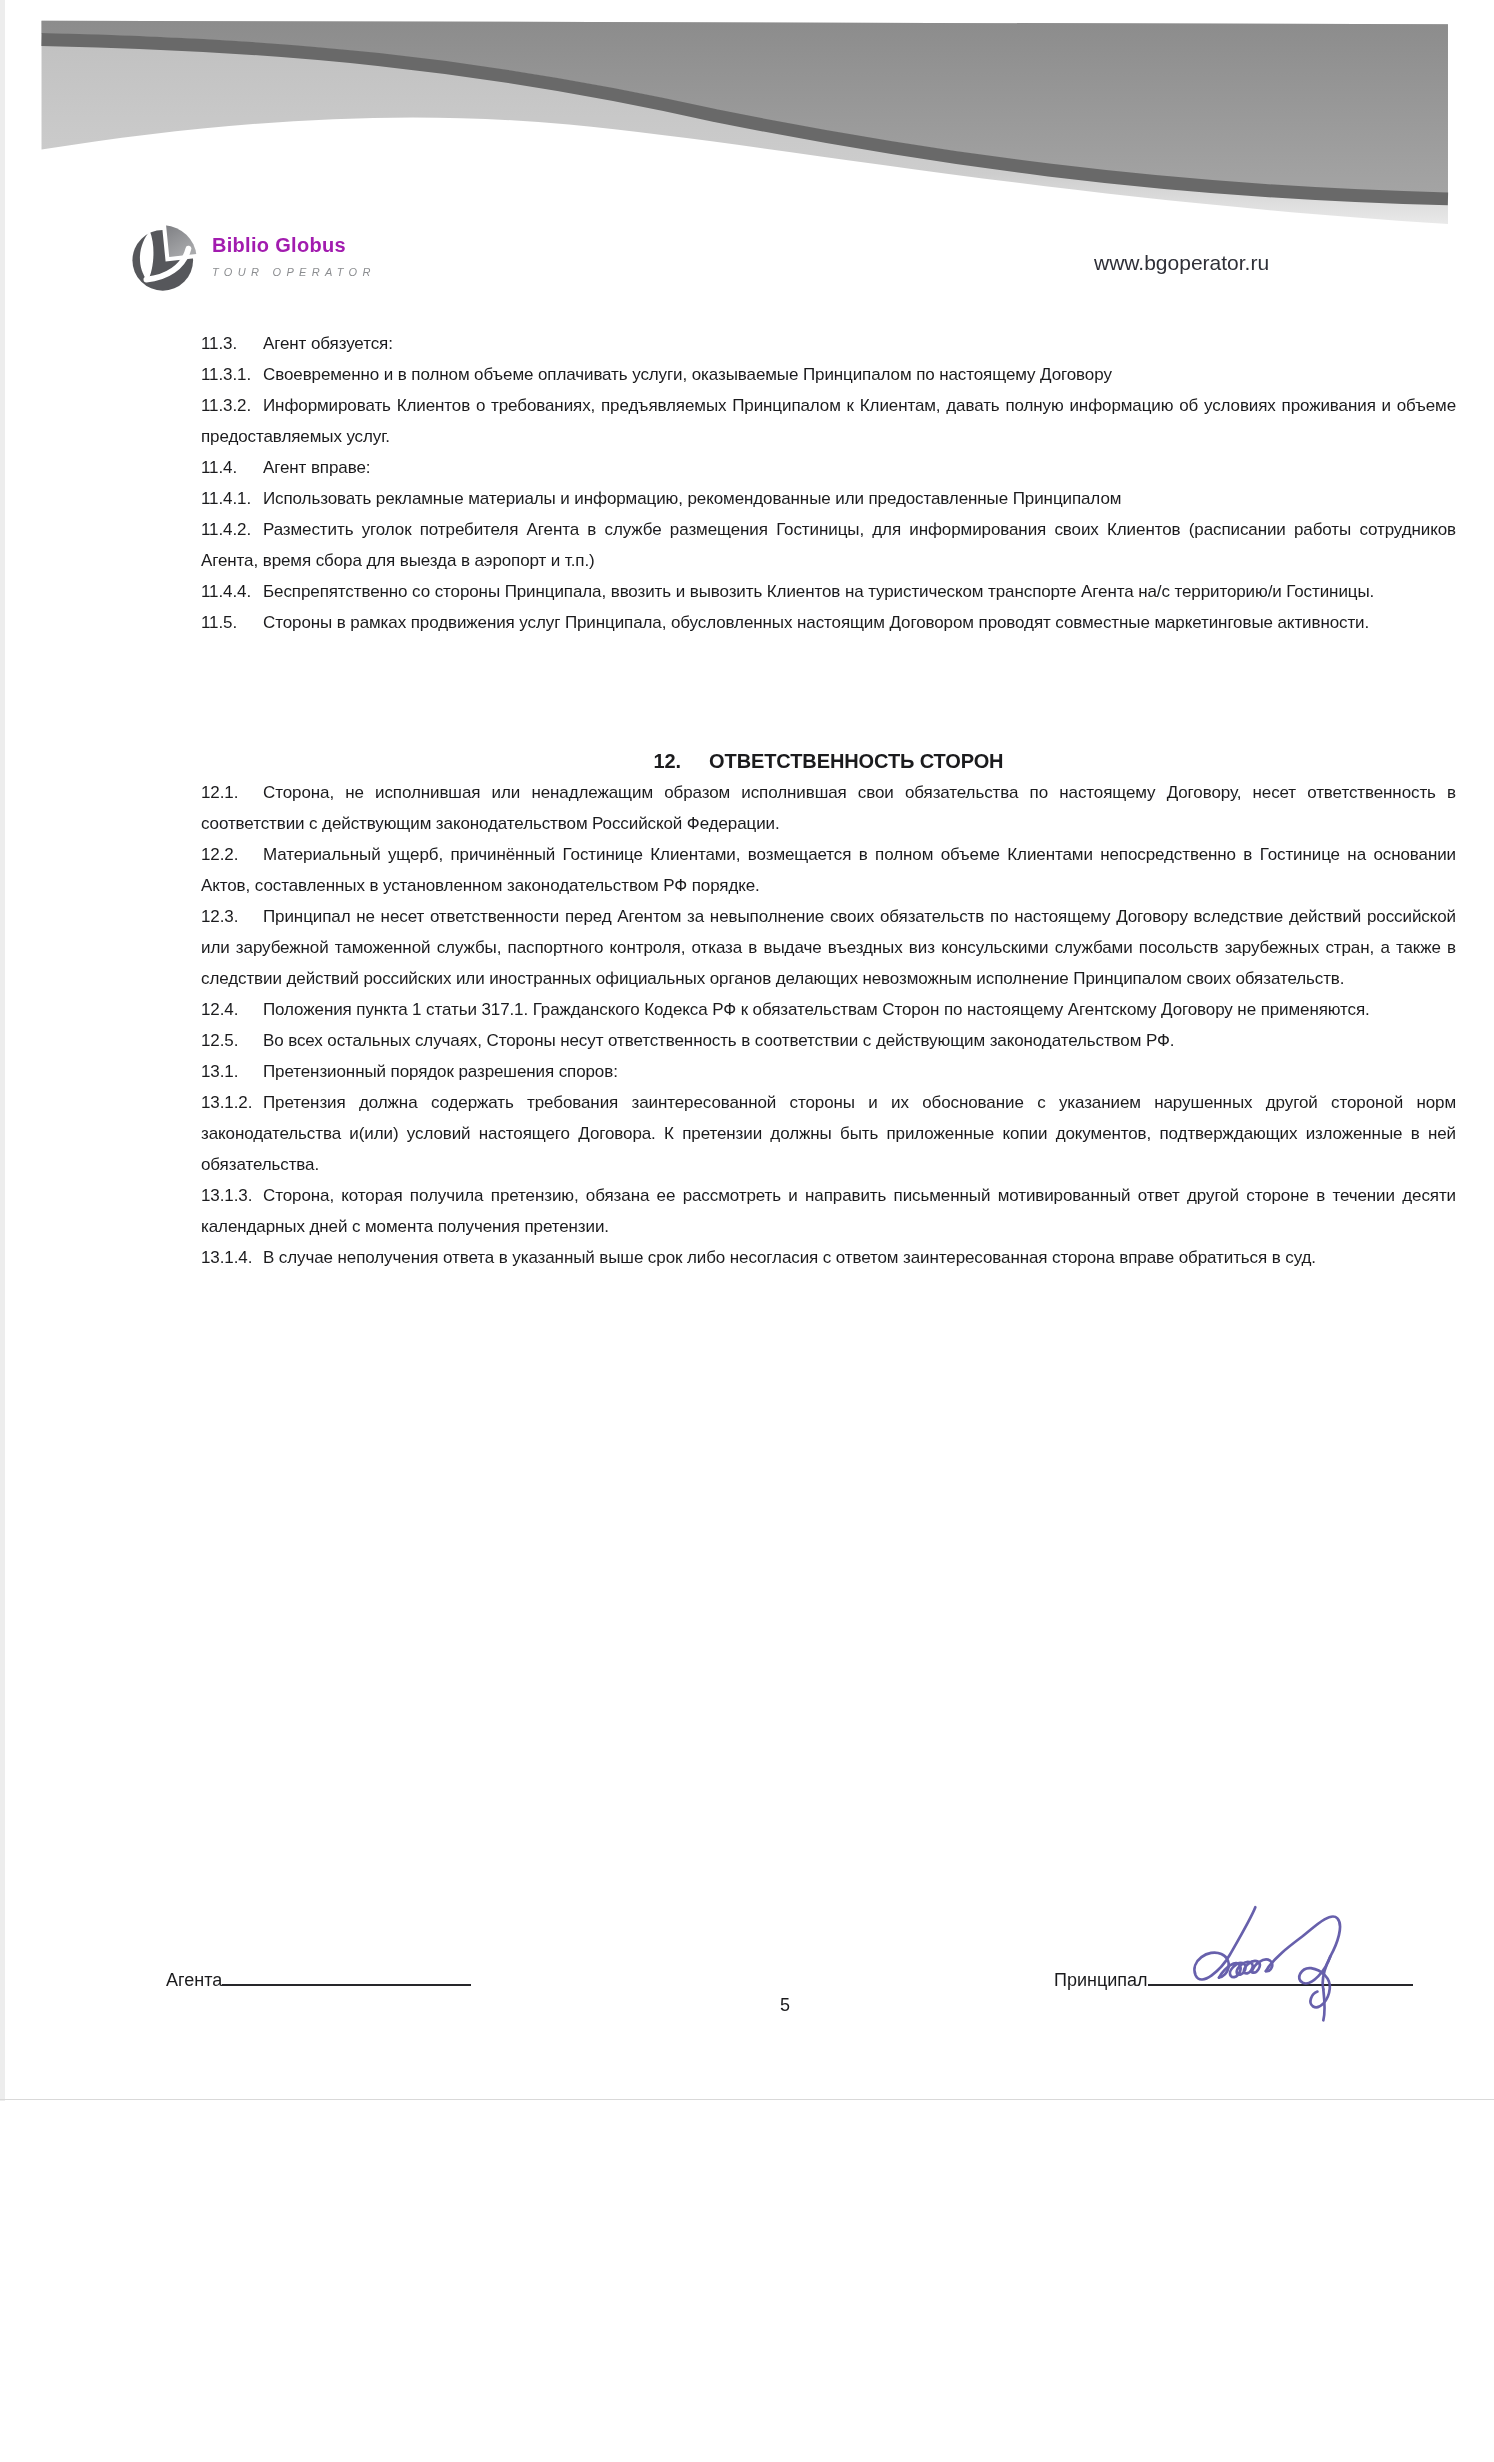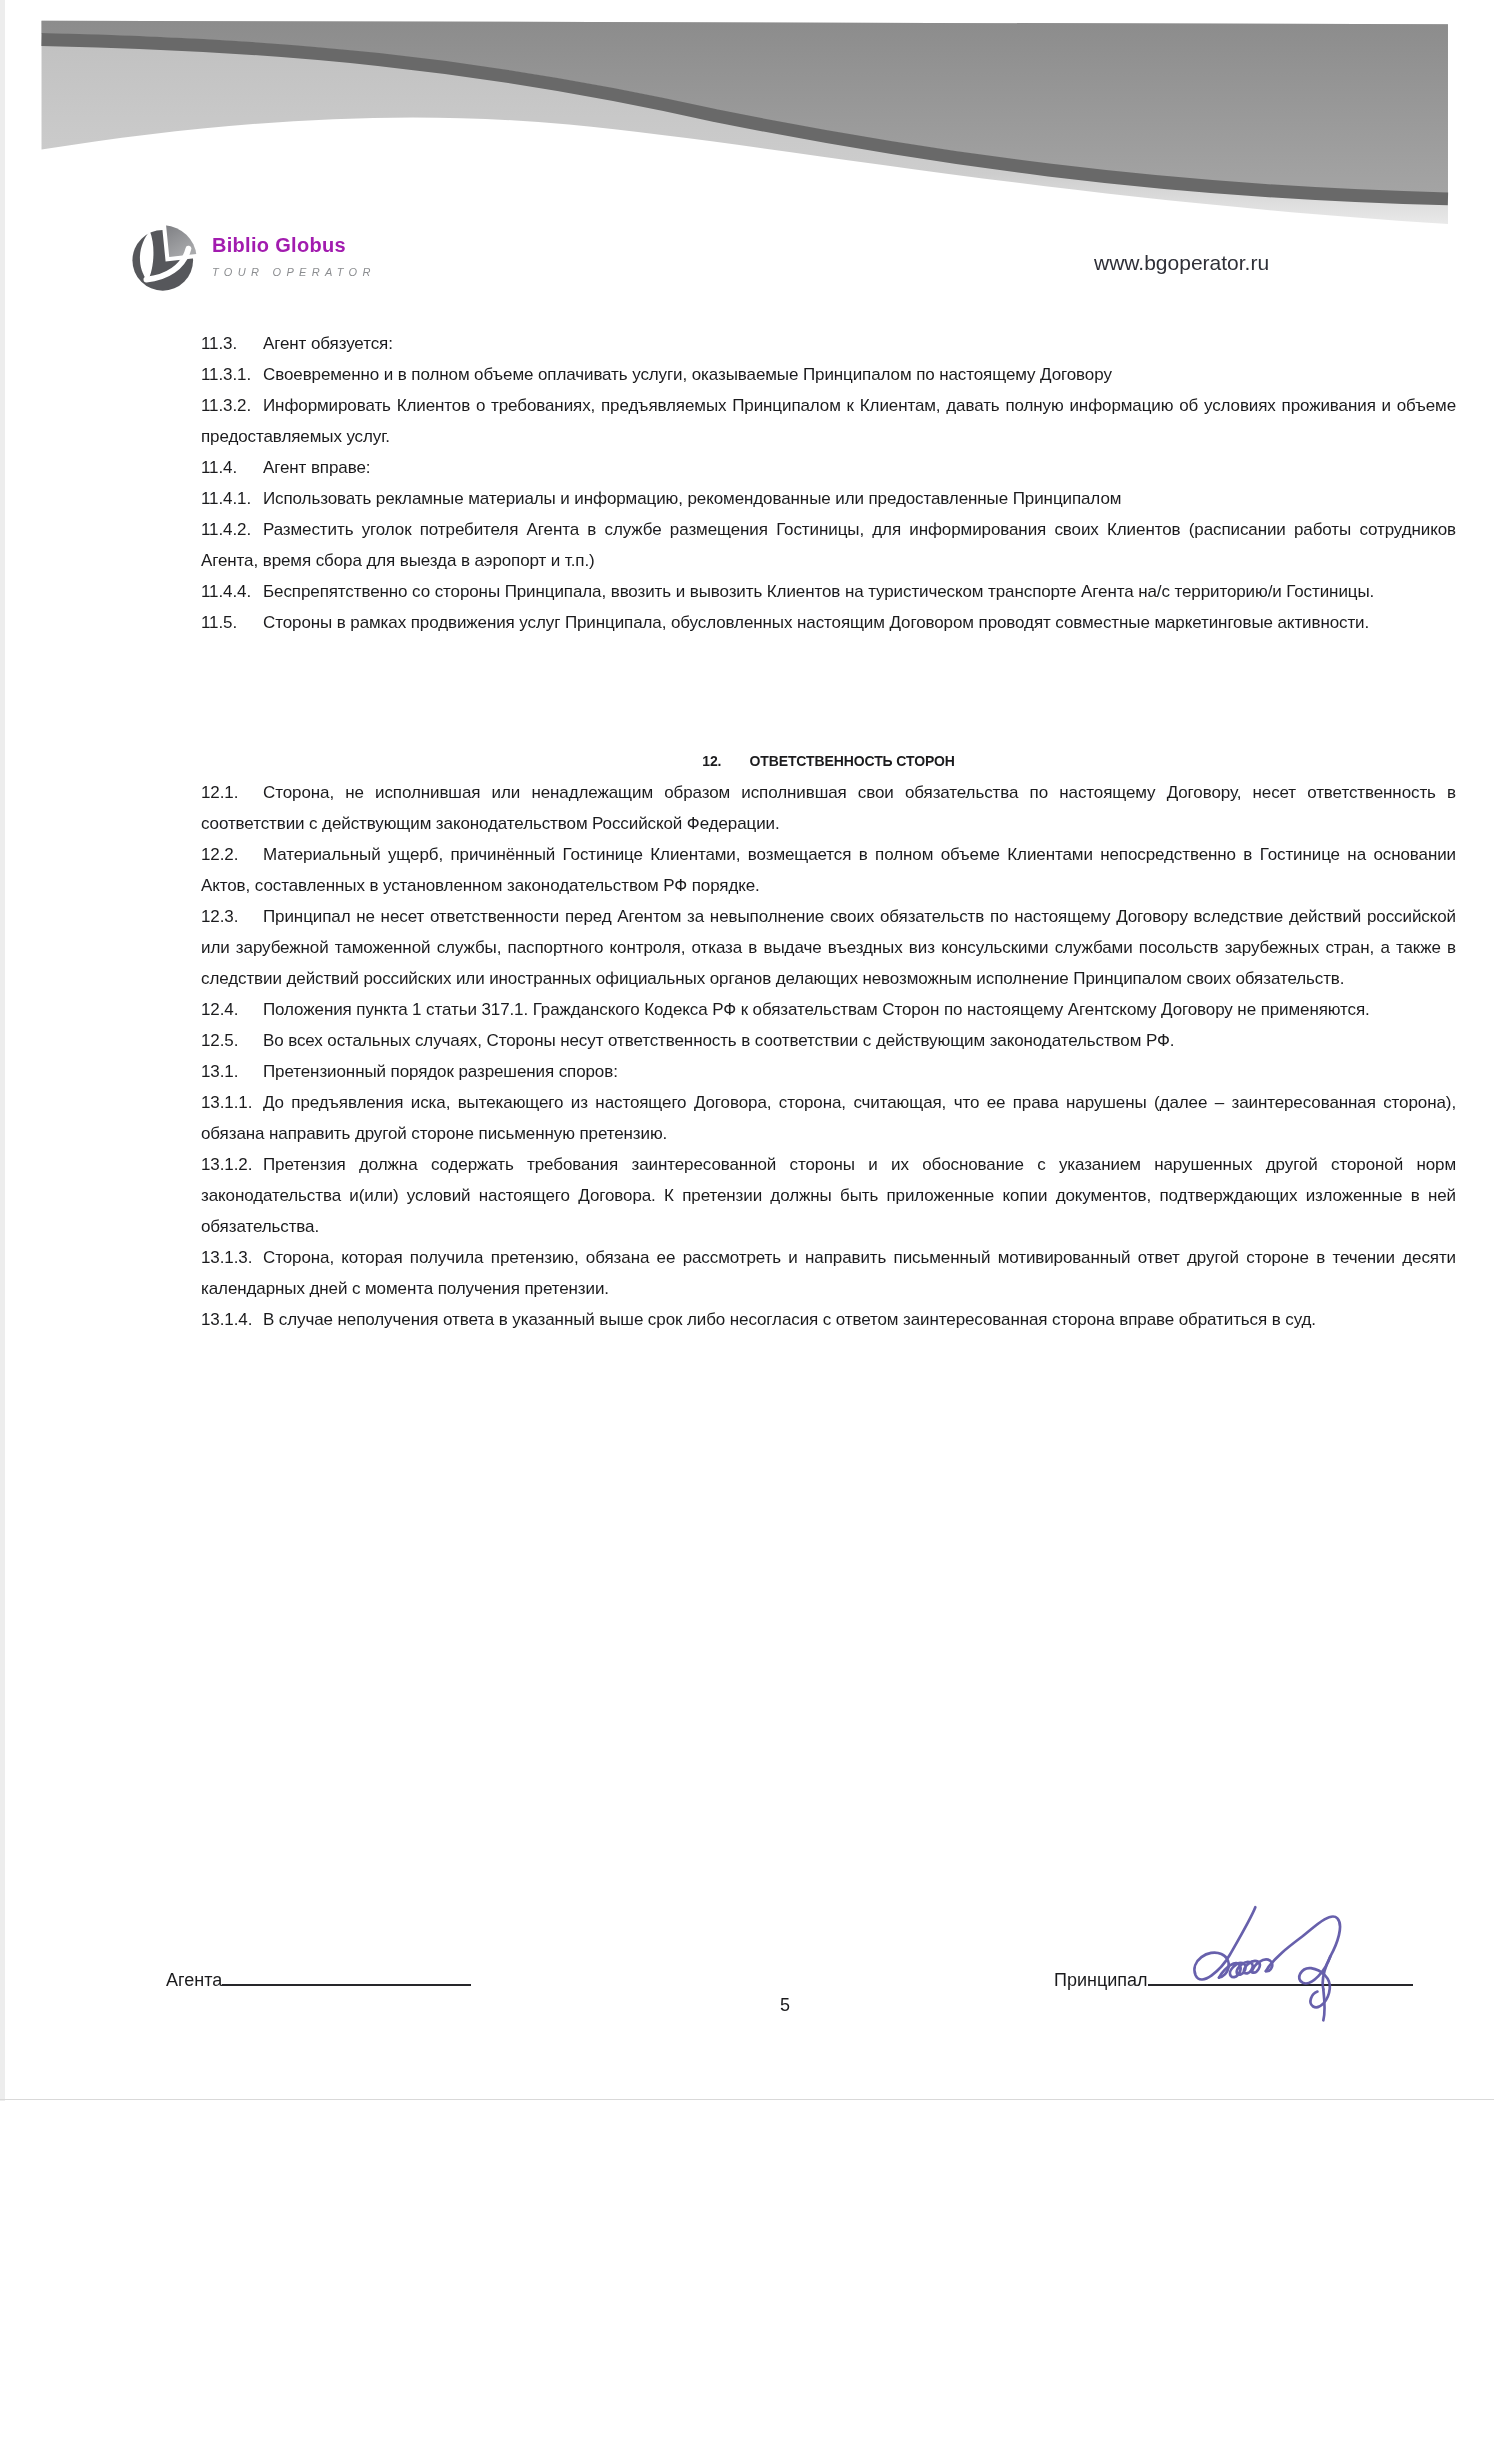--- a/index.html
+++ b/index.html
@@ -15,21 +15,21 @@
   .logo-text{position:absolute;left:82px;top:9.4px;}
   .logo-name{font-size:20px;font-weight:bold;color:#a21caf;letter-spacing:0.3px;line-height:29px;}
   .logo-tagline{font-size:11px;color:#8b8d90;letter-spacing:5.3px;margin-top:5.3px;font-style:italic;}
   .site-url{position:absolute;left:1094px;top:251px;font-size:21px;color:#2f3038;}
   .doc-body{
     position:absolute;left:166px;top:328px;width:1255px;
     font-size:17px;line-height:31px;text-align:justify;letter-spacing:-0.1px;margin-left:35px;
   }
   .clause{margin:0;}
   .clause .num{display:inline-block;min-width:62px;}
-  .section-title{margin:108px 0 0 0;text-align:center;font-weight:bold;font-size:14px;}
+  .section-title{margin:108px 0 0 0;text-align:center;font-weight:bold;font-size:20px;}
   .section-title .num{margin-right:28px;}
   .footer-sign{position:absolute;top:1966px;font-size:18px;color:#1b1b1d;}
   .footer-sign.agent{left:166px;}
   .footer-sign.principal{left:1054px;}
   .sig-line{display:inline-block;height:17.6px;border-bottom:2.3px solid #26262a;vertical-align:baseline;}
   .sig-line.agent-line{width:249px;}
   .sig-line.principal-line{width:265px;}
   .signature{position:absolute;left:1185px;top:1899px;width:211px;height:126px;}
   .page-number{position:absolute;left:780px;top:1995px;font-size:18px;}
 </style>
@@ -106,21 +106,20 @@
     <p class="section-title"><span class="num">12.</span><span>ОТВЕТСТВЕННОСТЬ СТОРОН</span></p>
 
     <p class="clause"><span class="num">12.1.</span><span>Сторона, не исполнившая или ненадлежащим образом исполнившая свои обязательства по настоящему Договору, несет ответственность в соответствии с действующим законодательством Российской Федерации.</span></p>
     <p class="clause"><span class="num">12.2.</span><span>Материальный ущерб, причинённый Гостинице Клиентами, возмещается в полном объеме Клиентами непосредственно в Гостинице на основании Актов, составленных в установленном законодательством РФ порядке.</span></p>
     <p class="clause"><span class="num">12.3.</span><span>Принципал не несет ответственности перед Агентом за невыполнение своих обязательств по настоящему Договору вследствие действий российской или зарубежной таможенной службы, паспортного контроля, отказа в выдаче въездных виз консульскими службами посольств зарубежных стран, а также в следствии действий российских или иностранных официальных органов делающих невозможным исполнение Принципалом своих обязательств.</span></p>
     <p class="clause"><span class="num">12.4.</span><span>Положения пункта 1 статьи 317.1. Гражданского Кодекса РФ к обязательствам Сторон по настоящему Агентскому Договору не применяются.</span></p>
     <p class="clause"><span class="num">12.5.</span><span>Во всех остальных случаях, Стороны несут ответственность в соответствии с действующим законодательством РФ.</span></p>
 
 
     <p class="clause"><span class="num">13.1.</span><span>Претензионный порядок разрешения споров:</span></p>
-    <p class="clause"><span class="num">13.1.1.</span><span>До предъявления иска, вытекающего из настоящего Договора, сторона, считающая, что ее права нарушены (далее – заинтересованная сторона), обязана направить другой стороне письменную претензию.</span></p>
     <p class="clause"><span class="num">13.1.2.</span><span>Претензия должна содержать требования заинтересованной стороны и их обоснование с указанием нарушенных другой стороной норм законодательства и(или) условий настоящего Договора. К претензии должны быть приложенные копии документов, подтверждающих изложенные в ней обязательства.</span></p>
     <p class="clause"><span class="num">13.1.3.</span><span>Сторона, которая получила претензию, обязана ее рассмотреть и направить письменный мотивированный ответ другой стороне в течении десяти календарных дней с момента получения претензии.</span></p>
     <p class="clause"><span class="num">13.1.4.</span><span>В случае неполучения ответа в указанный выше срок либо несогласия с ответом заинтересованная сторона вправе обратиться в суд.</span></p>
 
   </div>
 
   <div class="footer-sign agent">
     <span>Агента</span><span class="sig-line agent-line"></span>
   </div>
 

